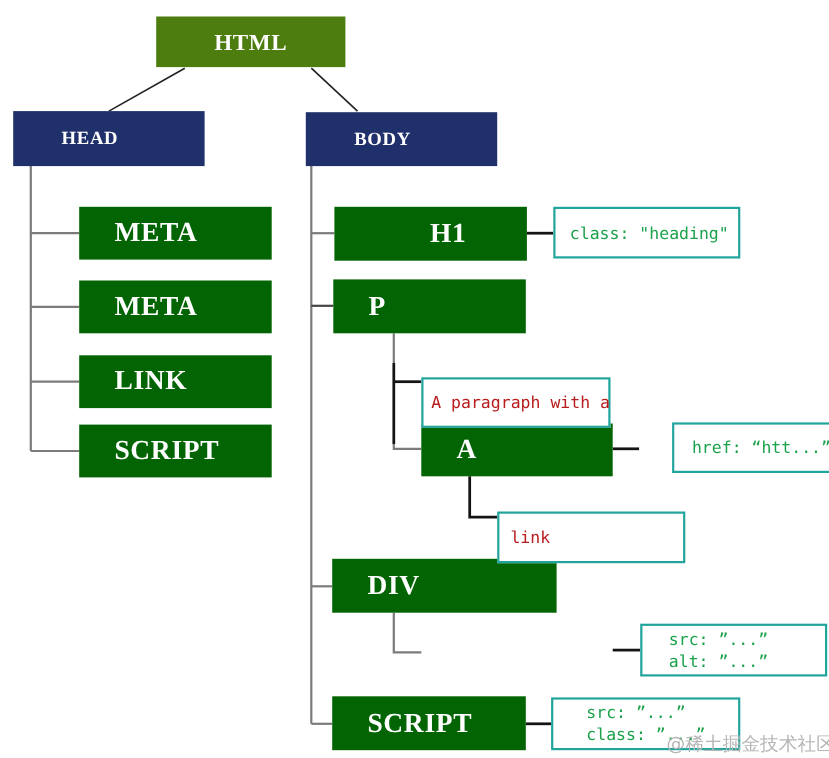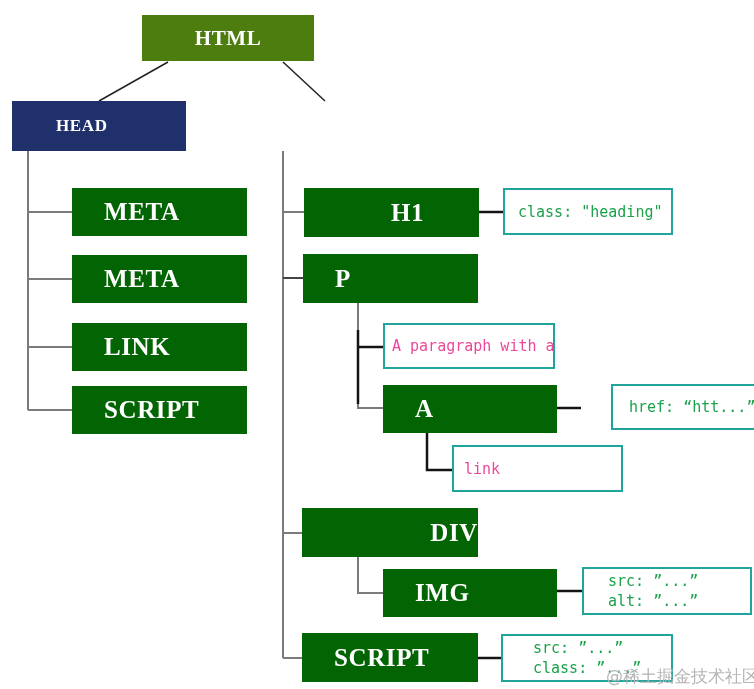--- a/index.html
+++ b/index.html
@@ -37,34 +37,34 @@
     display: flex;
     flex-direction: column;
     justify-content: center;
     font-family: "DejaVu Sans Mono", "Liberation Mono", monospace;
     font-size: 15px;
     line-height: 20px;
     z-index: 2;
     white-space: pre;
   }
   .anno.green-text { color: #1ba24b; }
-  .anno.black-text { color: #ec4899; }
+  .anno.black-text { color: #b91c1c; margin-top: 20px; }
 
   
   #box-html        { left: 142px; top: 15px;  width: 172px; height: 46px; }
   #box-head        { left: 12px;  top: 101px; width: 174px; height: 50px; }
   #box-body        { left: 278px; top: 102px; width: 174px; height: 49px; }
   #box-meta        { left: 72px;  top: 188px; width: 175px; height: 48px; }
   #box-title       { left: 72px;  top: 255px; width: 175px; height: 48px; }
   #box-link        { left: 72px;  top: 323px; width: 175px; height: 48px; }
   #box-script-head { left: 72px;  top: 386px; width: 175px; height: 48px; }
   #box-h1          { left: 304px; top: 188px; width: 175px; height: 49px; justify-content: center; }
   #box-p           { left: 303px; top: 254px; width: 175px; height: 49px; }
   #box-a           { left: 383px; top: 385px; width: 174px; height: 48px; }
-  #box-div         { left: 302px; top: 508px; width: 176px; height: 49px; justify-content: flex-end; }
+  #box-div         { left: 302px; top: 508px; width: 204px; height: 49px; }
   #box-img         { left: 383px; top: 569px; width: 174px; height: 48px; }
   #box-script-body { left: 302px; top: 633px; width: 176px; height: 49px; }
 
   
   #anno-class  { left: 503px; top: 188px; width: 170px; height: 47px; padding-left: 13px; }
   #anno-ptext  { left: 383px; top: 323px; width: 172px; height: 46px; padding-left: 7px; }
   #anno-href   { left: 581px; top: 384px; width: 170px; height: 46px; padding-left: 16px; margin-left: 30px; }
   #anno-link   { left: 452px; top: 445px; width: 171px; height: 47px; padding-left: 10px; }
   #anno-img    { left: 582px; top: 567px; width: 170px; height: 48px; padding-left: 24px; }
   #anno-script { left: 501px; top: 634px; width: 172px; height: 48px; padding-left: 30px; }
@@ -116,20 +116,23 @@
     <path d="M557 591 L582 591" stroke="#141414" stroke-width="2.5" fill="none"></path>
     <path d="M478 658 L501 658" stroke="#141414" stroke-width="2.5" fill="none"></path>
   </svg>
 
   <div class="node root" id="box-html">
     <span>HTML</span>
   </div>
   <div class="node navy" id="box-head">
     <span>HEAD</span>
   </div>
+  <div class="node navy" id="box-body">
+    <span>BODY</span>
+  </div>
   <div class="node green" id="box-meta">
     <span>META</span>
   </div>
   <div class="node green" id="box-title">
     <span>META</span>
   </div>
   <div class="node green" id="box-link">
     <span>LINK</span>
   </div>
   <div class="node green" id="box-script-head">
@@ -139,23 +142,20 @@
     <span>H1</span>
   </div>
   <div class="node green" id="box-p">
     <span>P</span>
   </div>
   <div class="node green" id="box-a">
     <span>A</span>
   </div>
   <div class="node green" id="box-div">
     <span>DIV</span>
-  </div>
-  <div class="node green" id="box-img">
-    <span>IMG</span>
   </div>
   <div class="node green" id="box-script-body">
     <span>SCRIPT</span>
   </div>
 
   <div class="anno green-text" id="anno-class">
     <span>class: "heading"</span>
   </div>
   <div class="anno black-text" id="anno-ptext">
     <span>A paragraph with a</span>

